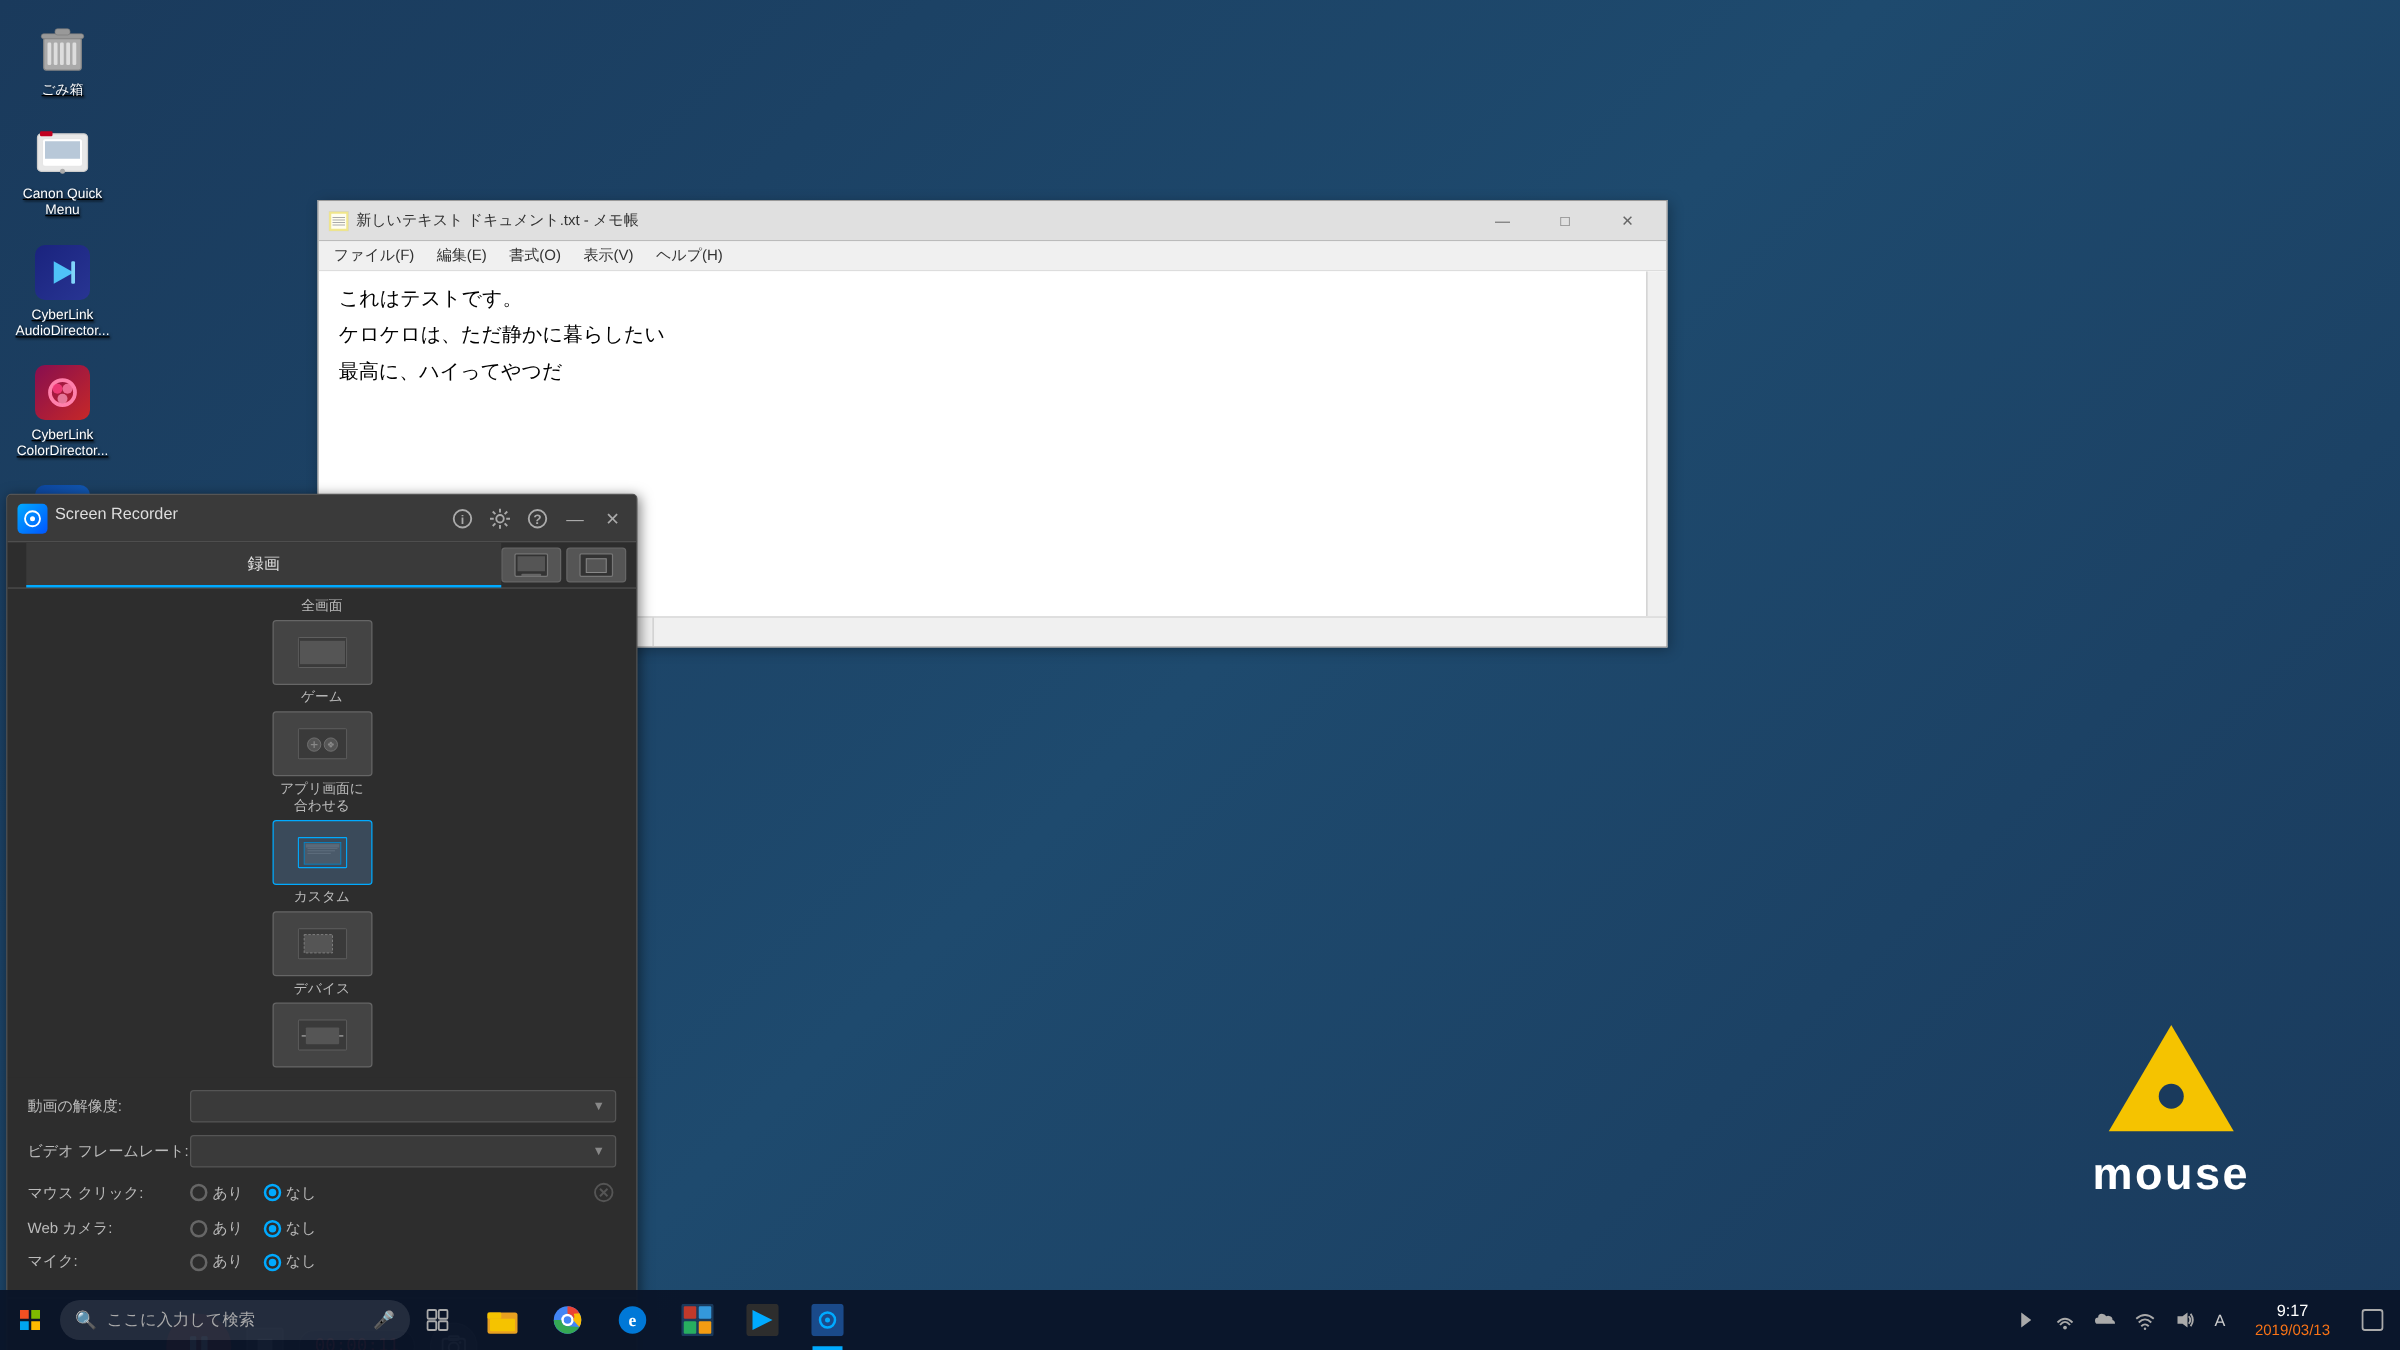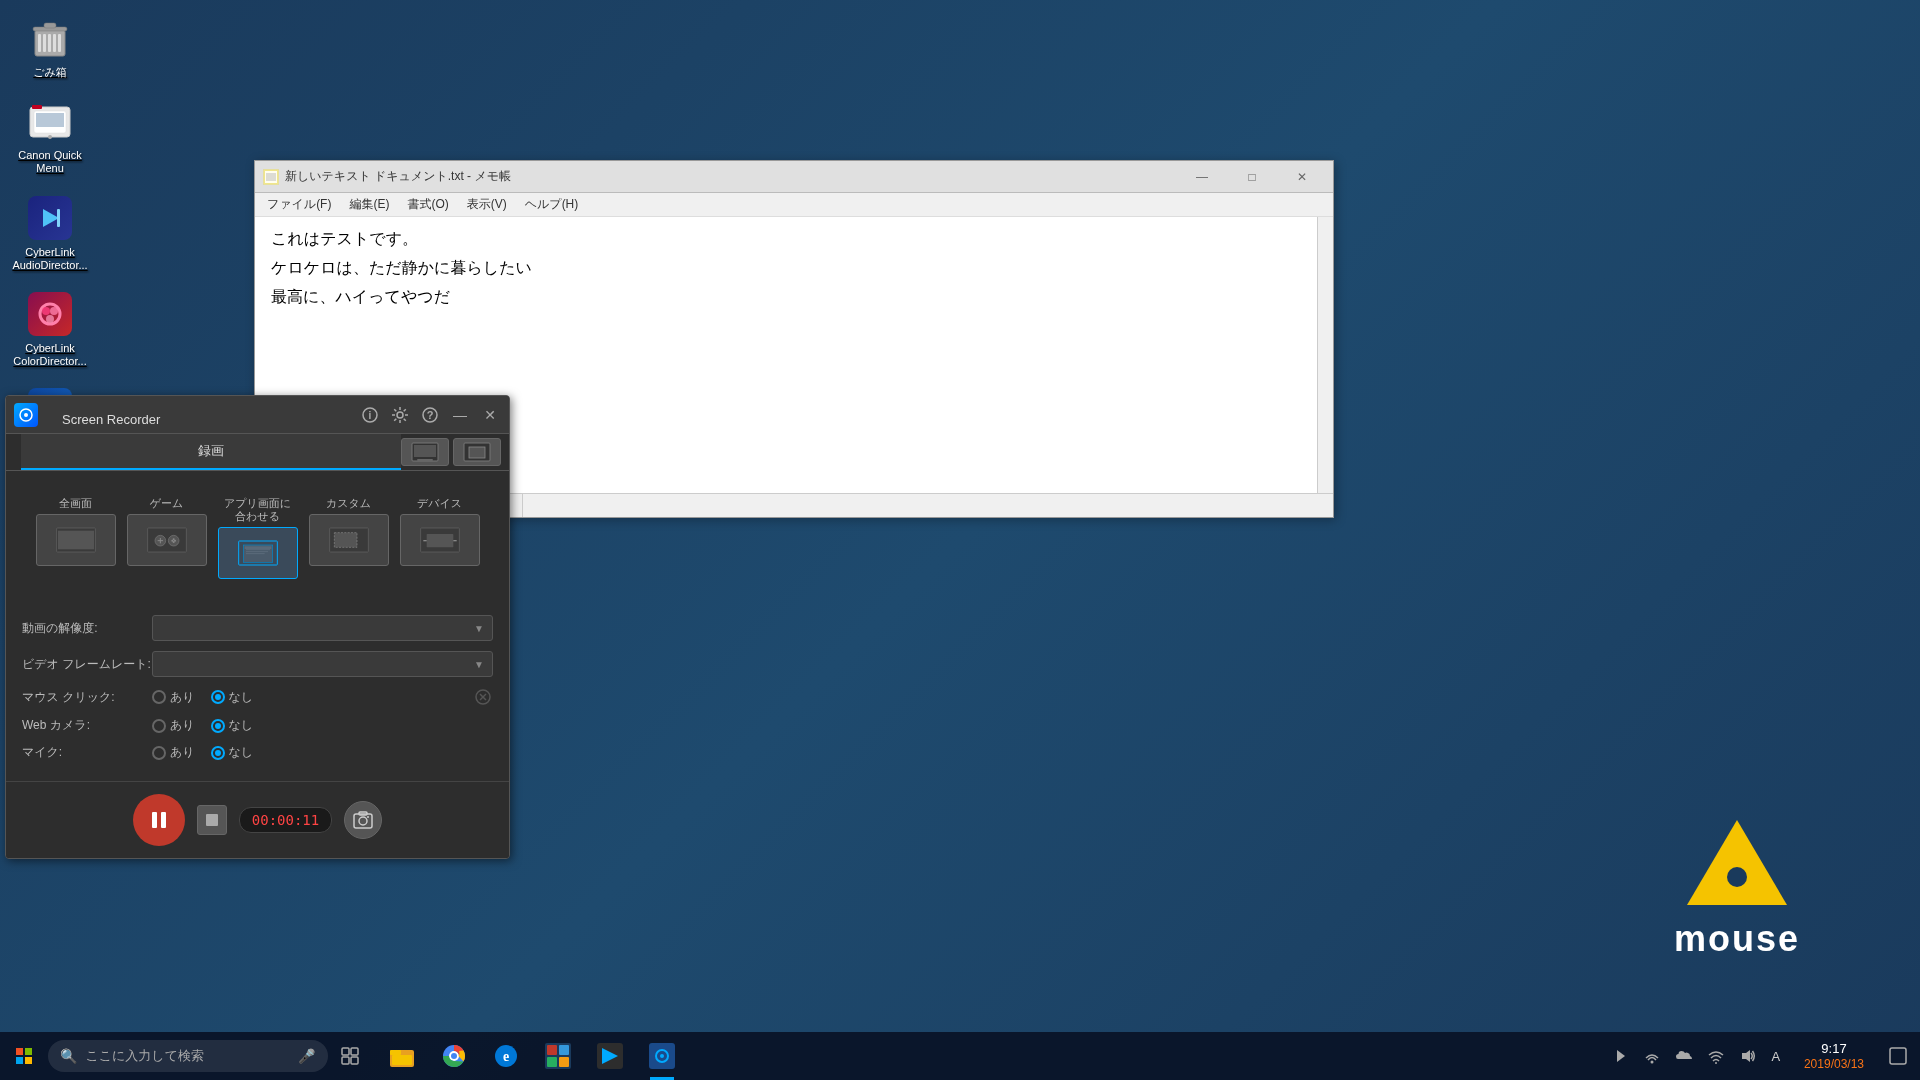--- a/index.html
+++ b/index.html
@@ -189,22 +189,22 @@
       background: #3a3a3a;
       height: 38px;
       display: flex;
       align-items: center;
       padding: 0 8px;
       justify-content: space-between;
       border-bottom: 1px solid #555;
     }
     .sr-titlebar-left {
       display: flex;
-      align-items: flex-end;
-      gap: 24px;
+      align-items: flex-start;
+      gap: 6px;
     }
     .sr-logo {
       width: 24px; height: 24px;
       background: linear-gradient(135deg, #00aaff, #0055ff);
       border-radius: 4px;
       display: flex;
       align-items: center;
       justify-content: center;
       font-size: 10px;
       color: white;
@@ -268,23 +268,24 @@
       align-items: center;
       justify-content: center;
       cursor: pointer;
       color: #ccc;
       font-size: 11px;
     }
 
     
     .sr-modes {
       display: flex;
-      padding: 26px;
+      padding: 8px;
       gap: 4px;
       background: #2d2d2d;
+      flex-direction: column;
     }
     .sr-mode-item {
       flex: 1;
       display: flex;
       flex-direction: column;
       align-items: center;
       gap: 4px;
       cursor: pointer;
     }
     .sr-mode-label {

